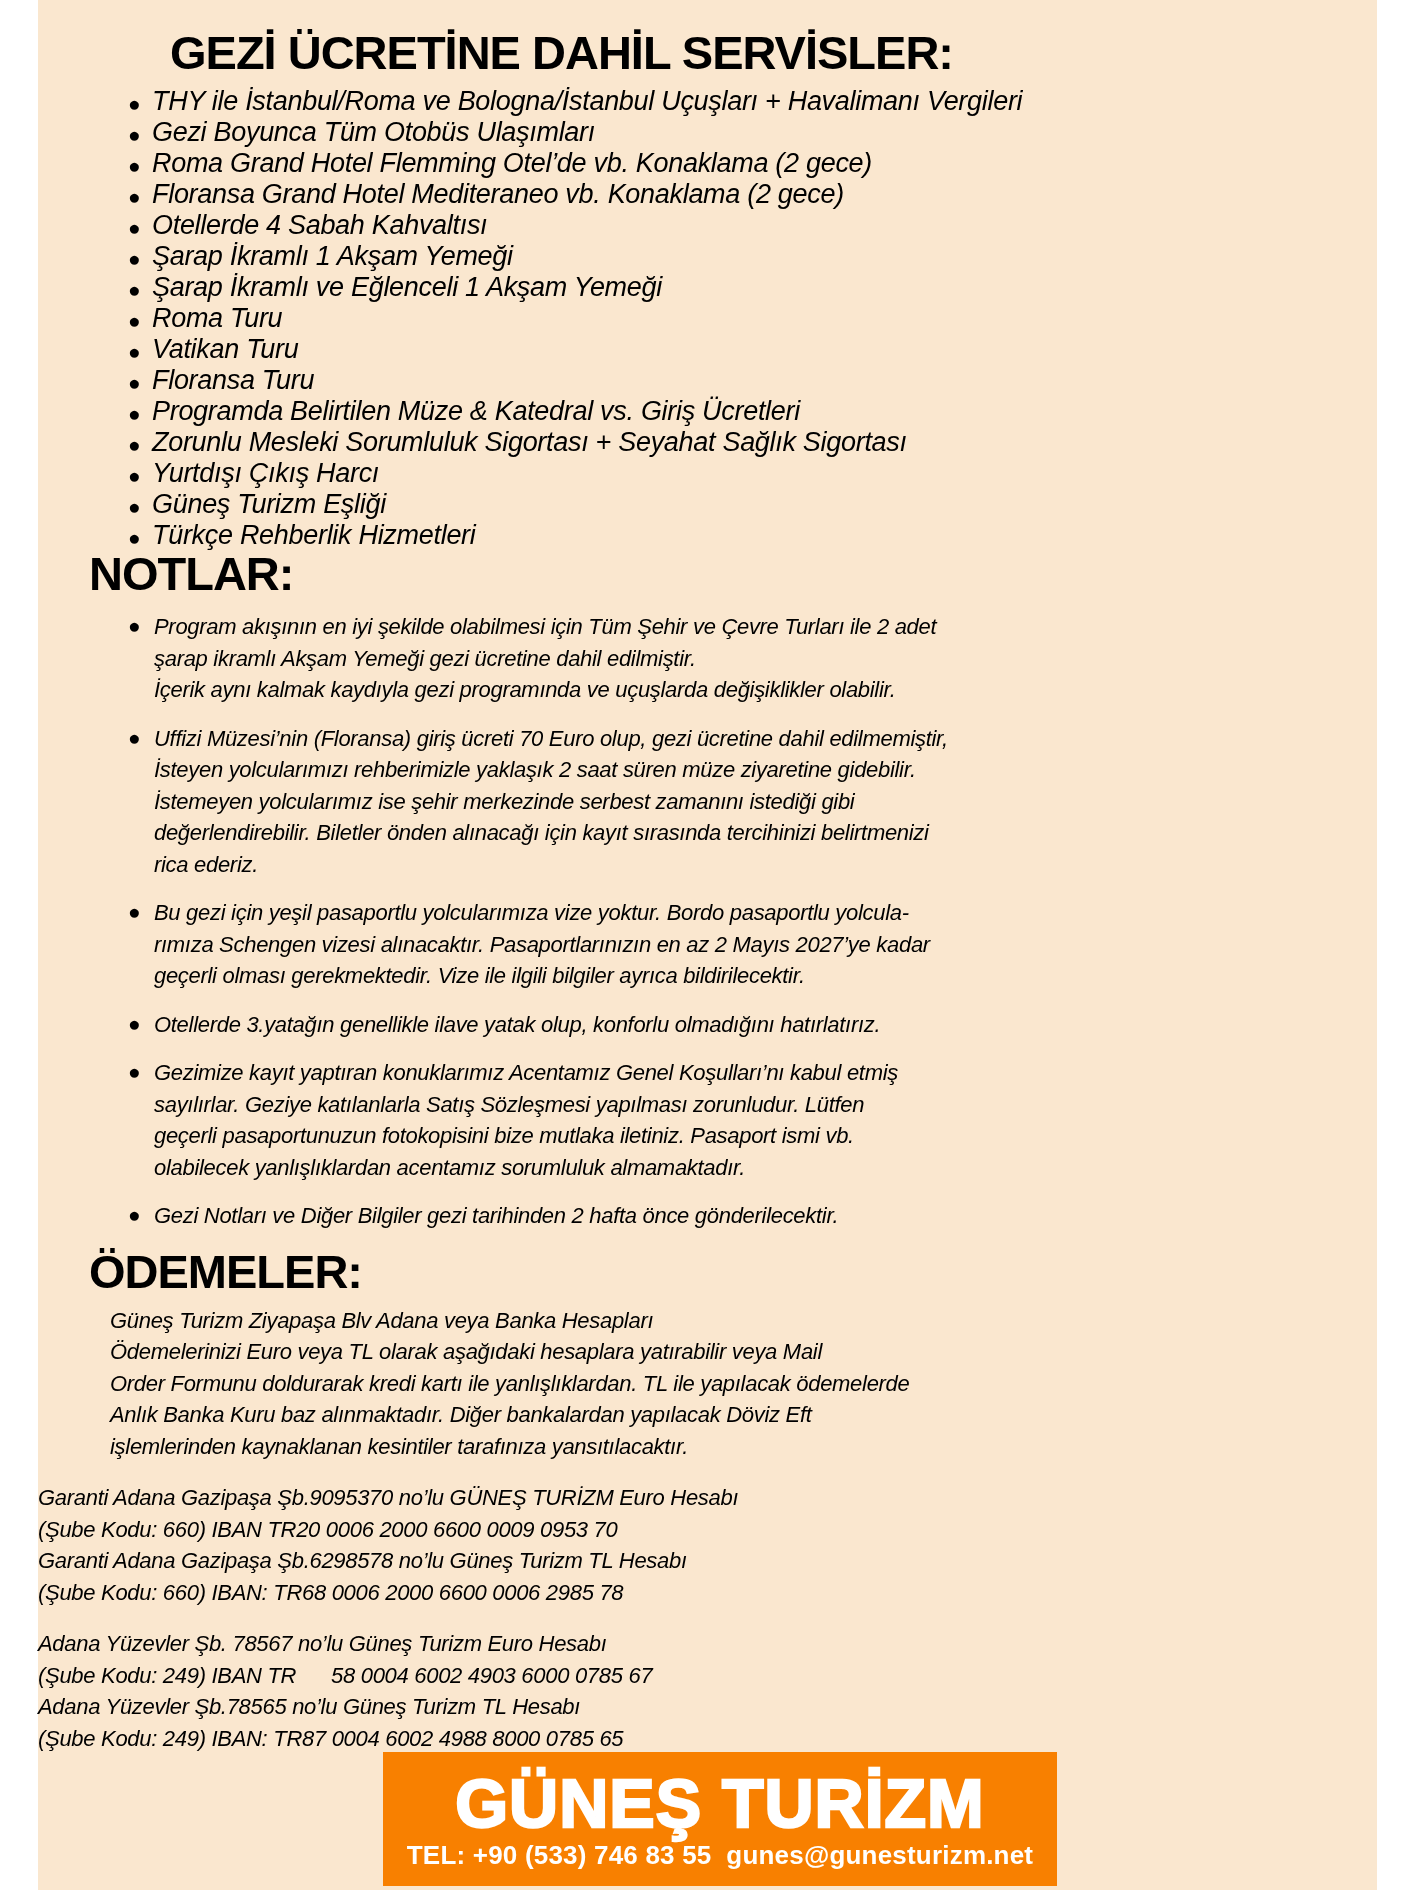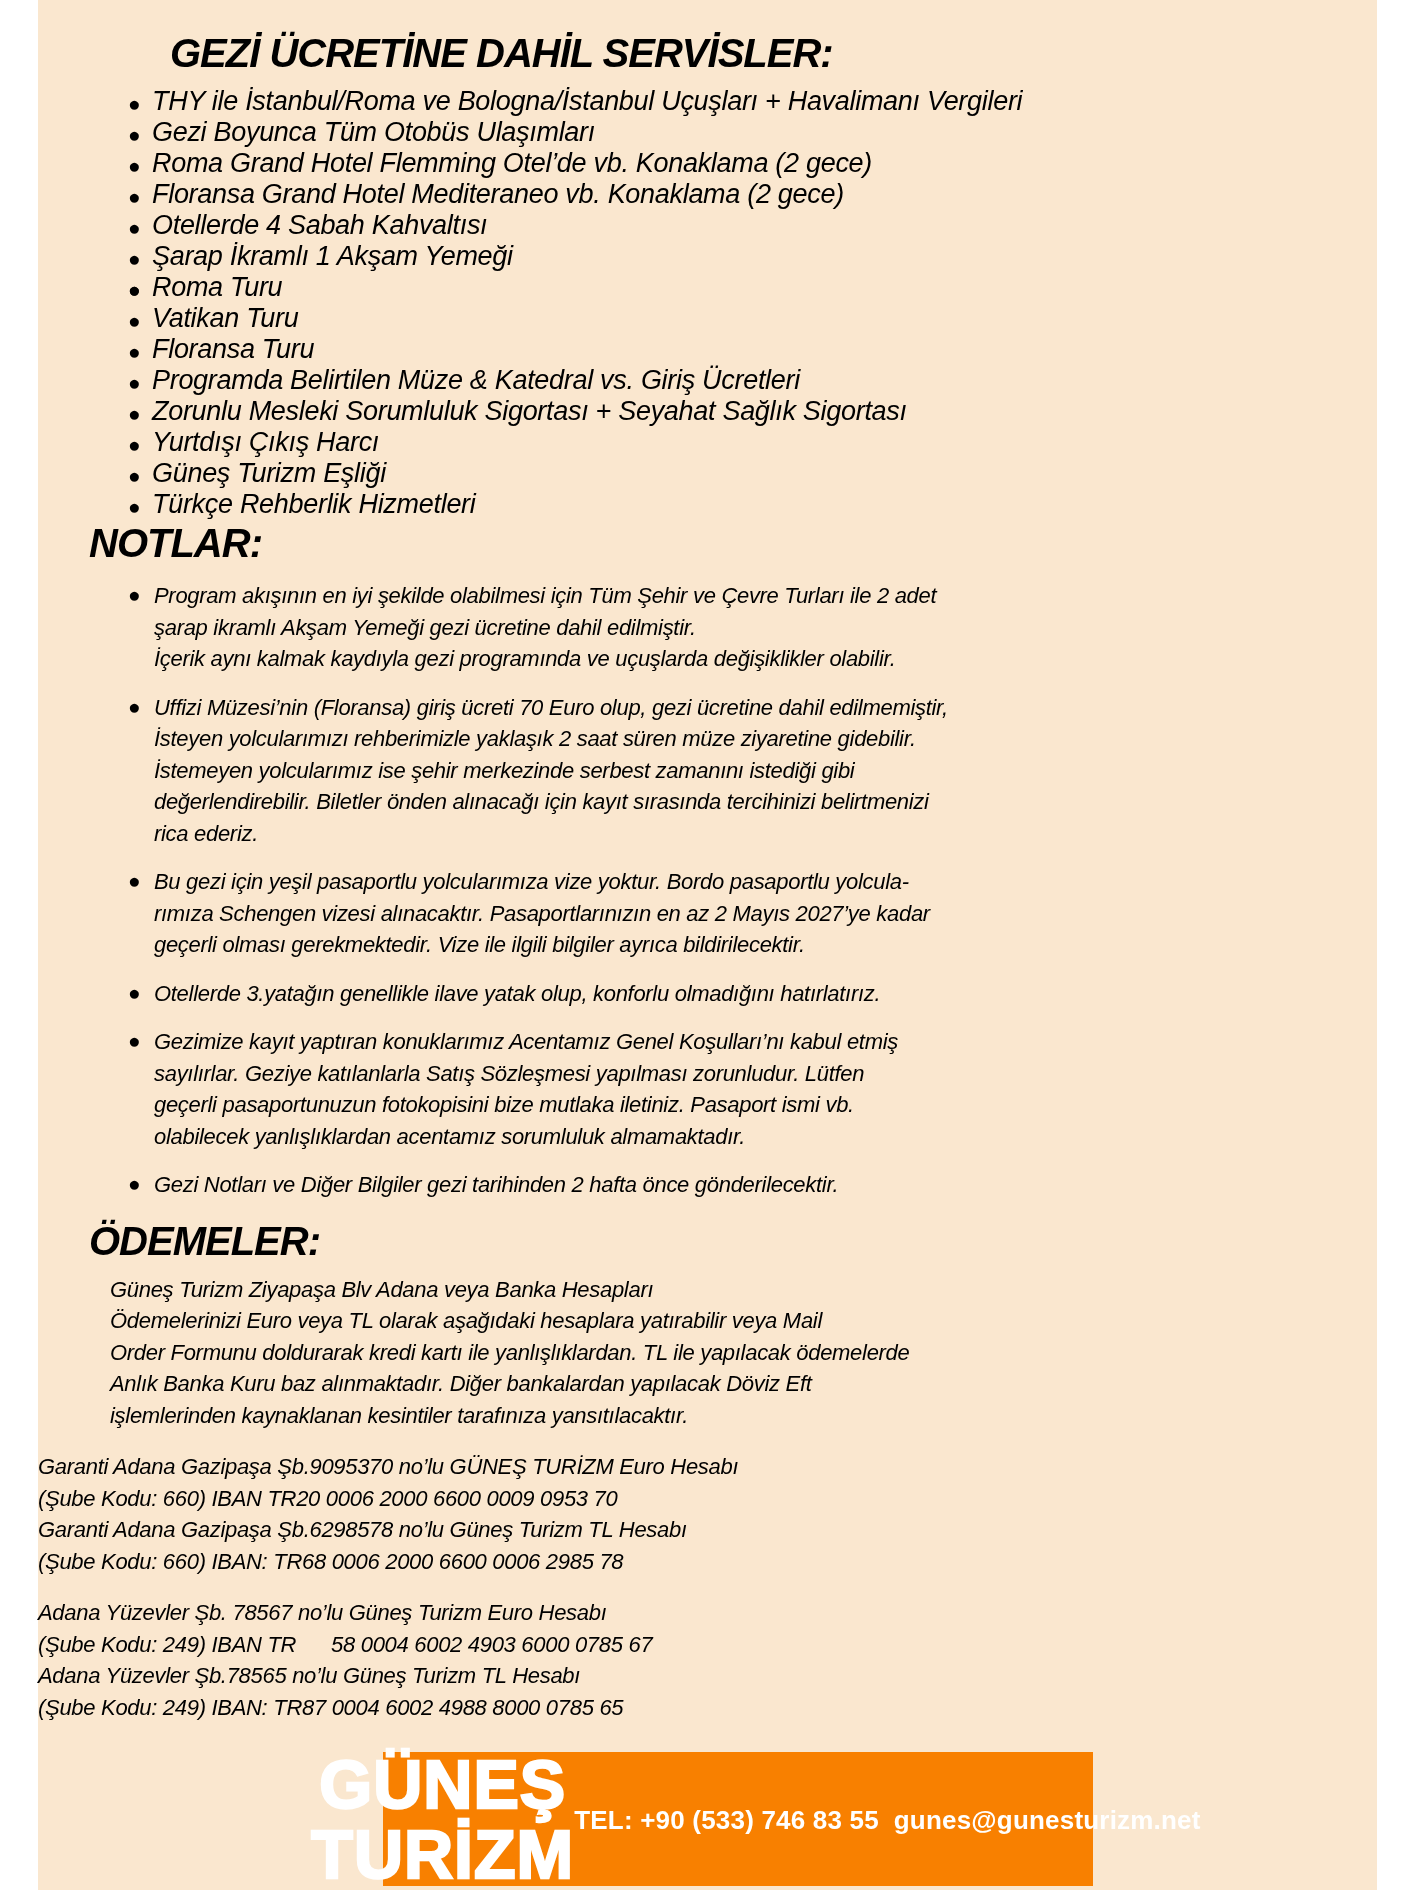--- a/index.html
+++ b/index.html
@@ -5,21 +5,21 @@
   html,body{margin:0;padding:0;}
   body{
     width:1417px;height:1890px;background:#ffffff;position:relative;
     font-family:"Liberation Sans", sans-serif;color:#000;overflow:hidden;
   }
   .sheet{
     position:absolute;left:38px;top:0;width:1339px;height:1890px;
     background:#FAE7CF;box-sizing:border-box;padding-top:30px;
   }
   .heading{
-    font-size:40px;font-weight:bold;font-style:italic;letter-spacing:-1px;
+    font-size:47px;font-weight:bold;letter-spacing:-1px;
     margin:0 0 10px 132px;line-height:46px;
   }
   .heading.sub{margin-left:51px;}
   ul.services{list-style:none;margin:0;padding:0 0 0 90px;}
   ul.services li{
     position:relative;padding-left:24px;font-size:27px;font-style:italic;
     line-height:31px;letter-spacing:-0.3px;white-space:pre;
   }
   ul.services li .blt{position:absolute;left:0;top:2px;font-size:21px;font-style:normal;}
   .notes{padding-left:90px;margin-top:14px;}
@@ -27,22 +27,22 @@
   .note .blt{position:absolute;left:0;top:3px;font-size:21px;font-style:normal;}
   .line{
     font-size:22px;font-style:italic;line-height:31.5px;
     letter-spacing:-0.3px;white-space:pre;
   }
   .pay-heading{margin-top:16px;margin-bottom:10px;}
   .pay-lines{padding-left:72px;}
   .bank-block{margin-top:20px;}
   .logo-box{
     position:absolute;left:383px;top:1752px;width:674px;height:134px;
-    background:#F88000;display:flex;flex-direction:row;align-items:center;
-    justify-content:center;text-align:center;padding-left:36px;
+    background:#F88000;display:flex;flex-direction:column;align-items:center;
+    justify-content:center;text-align:center;
   }
   .brand{
     color:#ffffff;font-size:68px;font-weight:bold;line-height:70px;
     letter-spacing:1px;-webkit-text-stroke:2.5px #ffffff;
   }
   .contact{
     color:#ffffff;font-size:26px;font-weight:bold;line-height:30px;
     margin-top:2px;white-space:pre;letter-spacing:0.2px;
   }
 </style>
@@ -53,21 +53,21 @@
 
   <h1 class="heading">GEZİ ÜCRETİNE DAHİL SERVİSLER:</h1>
 
   <ul class="services">
       <li><span class="blt">●</span><span>THY ile İstanbul/Roma ve Bologna/İstanbul Uçuşları + Havalimanı Vergileri</span></li>
       <li><span class="blt">●</span><span>Gezi Boyunca Tüm Otobüs Ulaşımları</span></li>
       <li><span class="blt">●</span><span>Roma Grand Hotel Flemming Otel’de vb. Konaklama (2 gece)</span></li>
       <li><span class="blt">●</span><span>Floransa Grand Hotel Mediteraneo vb. Konaklama (2 gece)</span></li>
       <li><span class="blt">●</span><span>Otellerde 4 Sabah Kahvaltısı</span></li>
       <li><span class="blt">●</span><span>Şarap İkramlı 1 Akşam Yemeği</span></li>
-      <li><span class="blt">●</span></li>
+      <li><span class="blt">●</span><span>Şarap İkramlı ve Eğlenceli 1 Akşam Yemeği</span></li>
       <li><span class="blt">●</span><span>Roma Turu</span></li>
       <li><span class="blt">●</span><span>Vatikan Turu</span></li>
       <li><span class="blt">●</span><span>Floransa Turu</span></li>
       <li><span class="blt">●</span><span>Programda Belirtilen Müze &amp; Katedral vs. Giriş Ücretleri</span></li>
       <li><span class="blt">●</span><span>Zorunlu Mesleki Sorumluluk Sigortası + Seyahat Sağlık Sigortası</span></li>
       <li><span class="blt">●</span><span>Yurtdışı Çıkış Harcı</span></li>
       <li><span class="blt">●</span><span>Güneş Turizm Eşliği</span></li>
       <li><span class="blt">●</span><span>Türkçe Rehberlik Hizmetleri</span></li>
     </ul>
 

